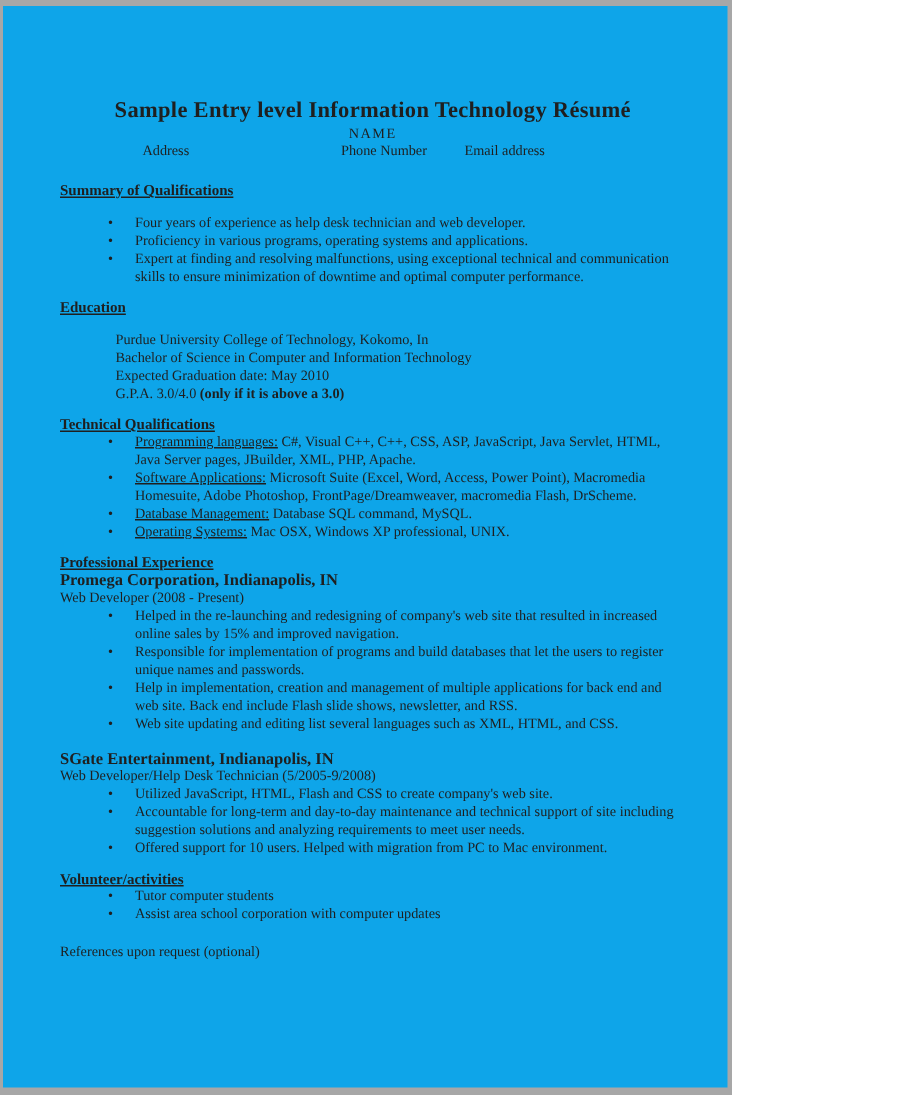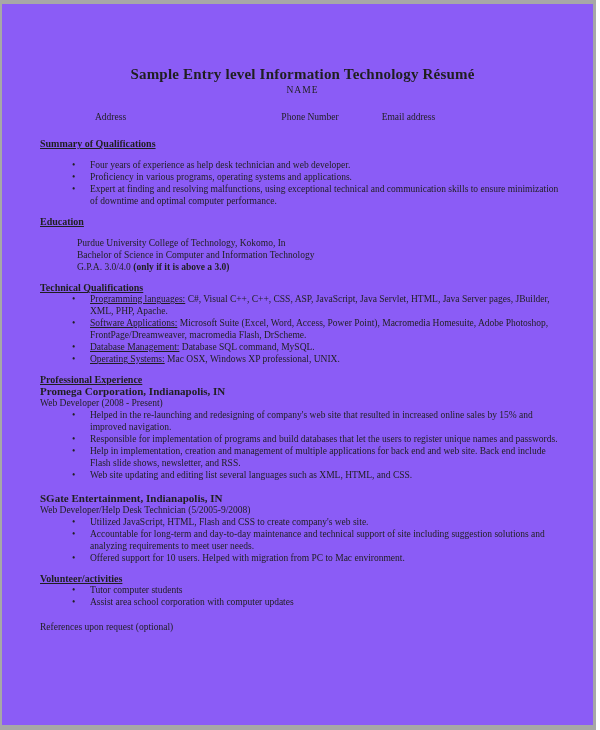--- a/index.html
+++ b/index.html
@@ -1,22 +1,22 @@
 <!DOCTYPE html>
 <html><head>
 <meta charset="utf-8">
 <style>
   * { margin: 0; padding: 0; box-sizing: border-box; }
   html, body { width: 600px; height: 730px; background: #ffffff; }
   body { font-family: "Liberation Serif", "DejaVu Serif", serif; color: #1f1f1f; }
 
   .page {
-    width: 596px;
+    width: 488px;
     height: 730px;
-    background: #8b5cf6;
+    background: #0ea5e9;
     border-top: 4px solid #a7a7a7;
     border-right: 3px solid #a7a7a7;
     border-bottom: 5px solid #a7a7a7;
     border-left: 2px solid #a7a7a7;
     padding: 62px 28px 0 38px;
     overflow: hidden;
   }
 
   .doc-header { text-align: center; }
   .doc-title {
@@ -26,21 +26,21 @@
   }
   .doc-name {
     font-size: 9.5px;
     letter-spacing: 1px;
     margin-top: 2px;
   }
   .contact-row {
     display: grid;
     grid-template-columns: 1fr 1fr 1fr;
     font-size: 9.5px;
-    margin-top: 17px;
+    margin-top: 1px;
     padding-left: 55px;
     padding-right: 40px;
   }
   .contact-row .c-left   { text-align: left; }
   .contact-row .c-center { text-align: center; }
   .contact-row .c-right  { text-align: left; }
 
   .section { margin-top: 9px; }
   .section-heading {
     font-size: 10px;
@@ -100,20 +100,21 @@
       <li>Proficiency in various programs, operating systems and applications.</li>
       <li>Expert at finding and resolving malfunctions, using exceptional technical and communication skills to ensure minimization of downtime and optimal computer performance.</li>
     </ul>
   </div>
 
   <div class="section">
     <div class="section-heading gap-after">Education</div>
     <div class="edu-block">
       <div class="edu-line">Purdue University College of Technology, Kokomo, In</div>
       <div class="edu-line">Bachelor of Science in Computer and Information Technology</div>
+      <div class="edu-line">Expected Graduation date: May 2010</div>
       <div class="edu-line"><span>G.P.A. 3.0/4.0 </span><span class="bold">(only if it is above a 3.0)</span></div>
     </div>
   </div>
 
   <div class="section">
     <div class="section-heading">Technical Qualifications</div>
     <ul class="bullets">
       <li><span class="underline">Programming languages:</span><span> C#, Visual C++, C++, CSS, ASP, JavaScript, Java Servlet, HTML, Java Server pages, JBuilder, XML, PHP, Apache.</span></li>
       <li><span class="underline">Software Applications:</span><span> Microsoft Suite (Excel, Word, Access, Power Point), Macromedia Homesuite, Adobe Photoshop, FrontPage/Dreamweaver, macromedia Flash, DrScheme.</span></li>
       <li><span class="underline">Database Management:</span><span> Database SQL command, MySQL.</span></li>

